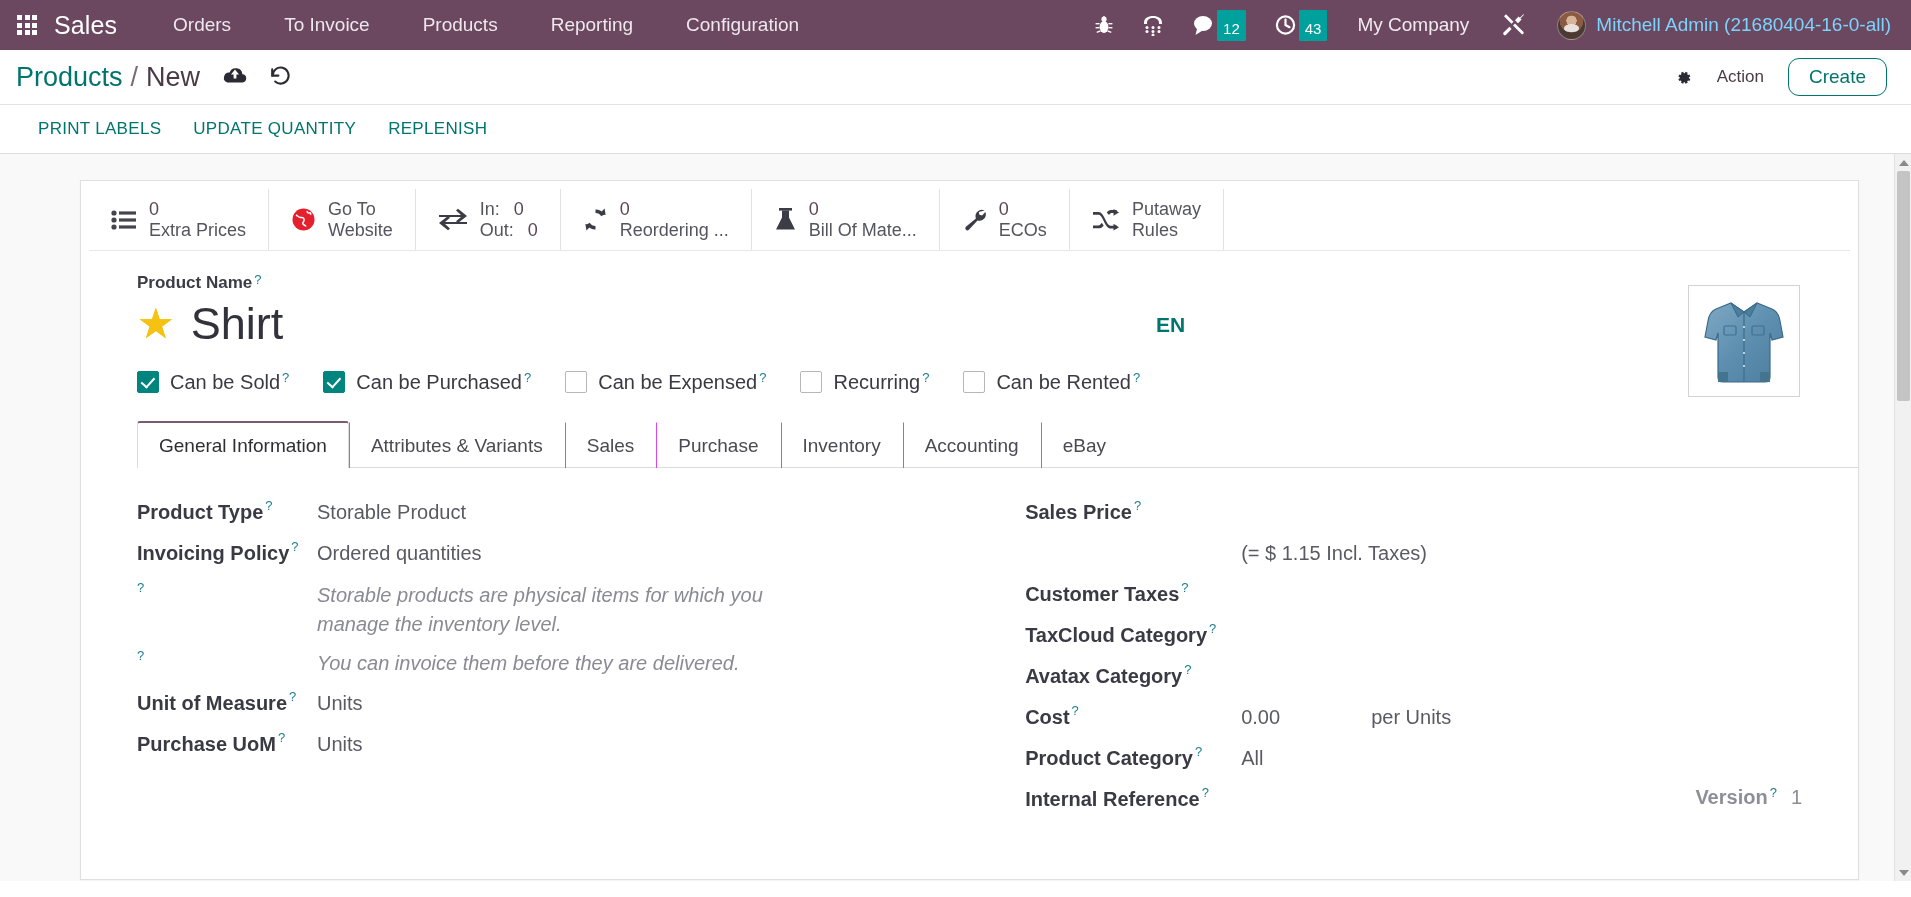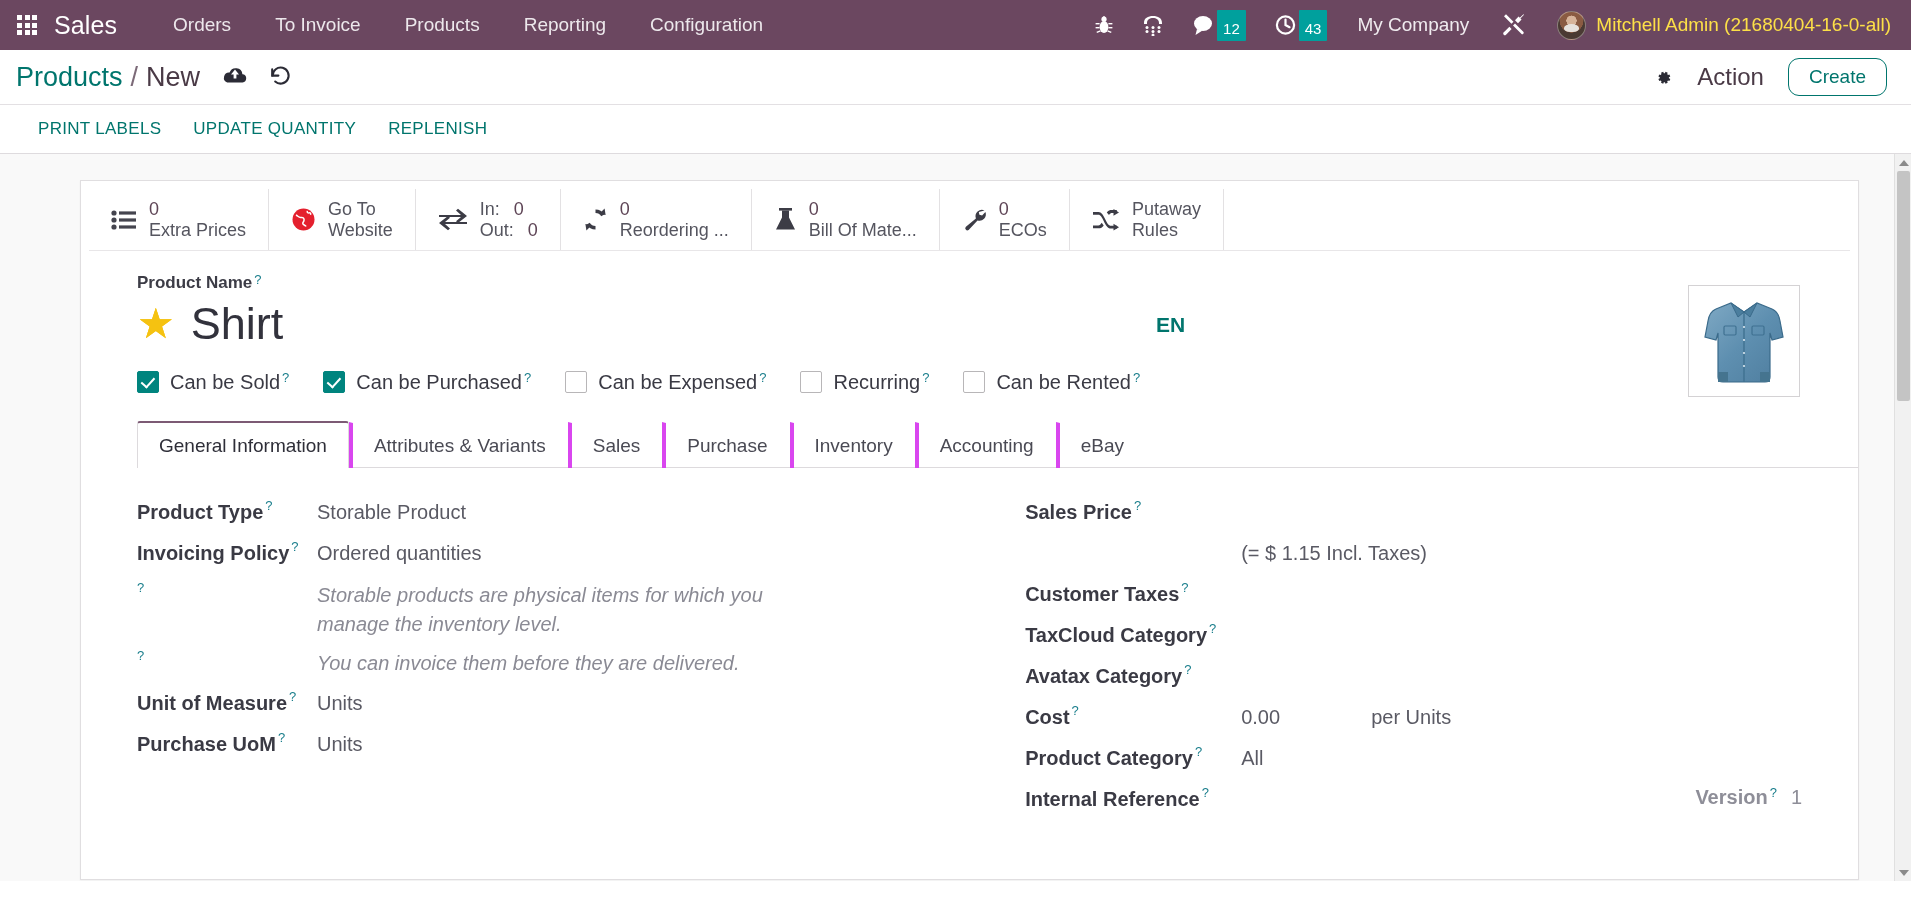--- a/index.html
+++ b/index.html
@@ -30,21 +30,21 @@
     display: grid;
     grid-template-columns: repeat(3, 5px);
     grid-template-rows: repeat(3, 5px);
     gap: 2.5px;
   }
   .grid-icon i { background: #ffffff; display: block; width: 5px; height: 5px; }
   .brand {
     font-size: 25px; font-weight: 400; color: #ffffff;
     margin-right: 34px; letter-spacing: 0.1px;
   }
-  .nav-menu { display: flex; align-items: center; gap: 0; }
+  .nav-menu { display: flex; align-items: center; gap: 9px; }
   .nav-item {
     font-size: 19px; color: #EDE8EC; padding: 0 22px;
     line-height: 50px; cursor: pointer; white-space: nowrap;
   }
   .nav-right {
     margin-left: auto; display: flex; align-items: center; gap: 0;
   }
   .nav-sys-icon {
     padding: 0 14px; display: flex; align-items: center;
     height: 50px; cursor: pointer; position: relative;
@@ -70,42 +70,42 @@
   .avatar {
     width: 29px; height: 29px; border-radius: 50%;
     background: radial-gradient(circle at 50% 32%, #d7b49a 0 22%, #8a5b42 23% 52%, #4a3a33 53% 100%);
     border: 1px solid rgba(255,255,255,0.35);
     overflow: hidden; position: relative; flex: 0 0 auto;
   }
   .avatar::after {
     content:""; position:absolute; left:22%; top:46%; width:56%; height:30%;
     background:#e7e2dd; border-radius:50% 50% 40% 40%;
   }
-  .user-name { font-size: 19px; color: #fde047; }
+  .user-name { font-size: 19px; color: #7dd3fc; }
 
   
   .control-panel {
     background: #ffffff;
     border-bottom: 1px solid #E3E0E3;
     height: 55px;
     display: flex; align-items: center;
     padding: 0 24px 0 16px;
   }
   .breadcrumb { display: flex; align-items: baseline; gap: 0; }
   .bc-parent {
     font-size: 27px; color: #00756D; cursor: pointer; font-weight: 400;
   }
   .bc-sep { font-size: 27px; color: #7C6A78; margin: 0 8px; }
   .bc-current { font-size: 27px; color: #4A3A46; }
   .bc-actions { display: flex; align-items: center; gap: 20px; margin-left: 22px; }
   .bc-icon-btn { cursor: pointer; display: flex; align-items: center; }
   .cp-right { margin-left: auto; display: flex; align-items: center; gap: 18px; }
   .action-btn {
     display: flex; align-items: center; gap: 25px;
-    font-size: 24px; color: #4A3A46; cursor: pointer; padding: 4px 6px; justify-content: center;
+    font-size: 17px; color: #4A3A46; cursor: pointer; padding: 4px 6px; justify-content: center;
   }
   .create-btn {
     border: 1px solid #00756D; color: #00756D;
     background: #ffffff; font-size: 19px;
     padding: 7px 20px; border-radius: 11px; cursor: pointer;
     font-family: "Liberation Sans", sans-serif;
   }
 
   
   .action-strip {
@@ -232,21 +232,21 @@
   .tab {
     font-size: 19px; color: #4A4A54;
     padding: 12px 21px 11px 21px;
     border: 1px solid transparent;
     border-bottom: none;
     cursor: pointer;
     background: transparent;
     position: relative; top: 1px;
     white-space: nowrap;
   }
-  .tab + .tab { border-left: 4px solid #d946ef; }
+  .tab + .tab { border-left: 1px solid #d946ef; }
   .tab.active {
     background: #ffffff;
     border-color: #DDDADD;
     border-top: 2px solid #7C5A74;
     color: #2E2E38;
     border-radius: 3px 3px 0 0;
   }
 
   
   .form-cols {

